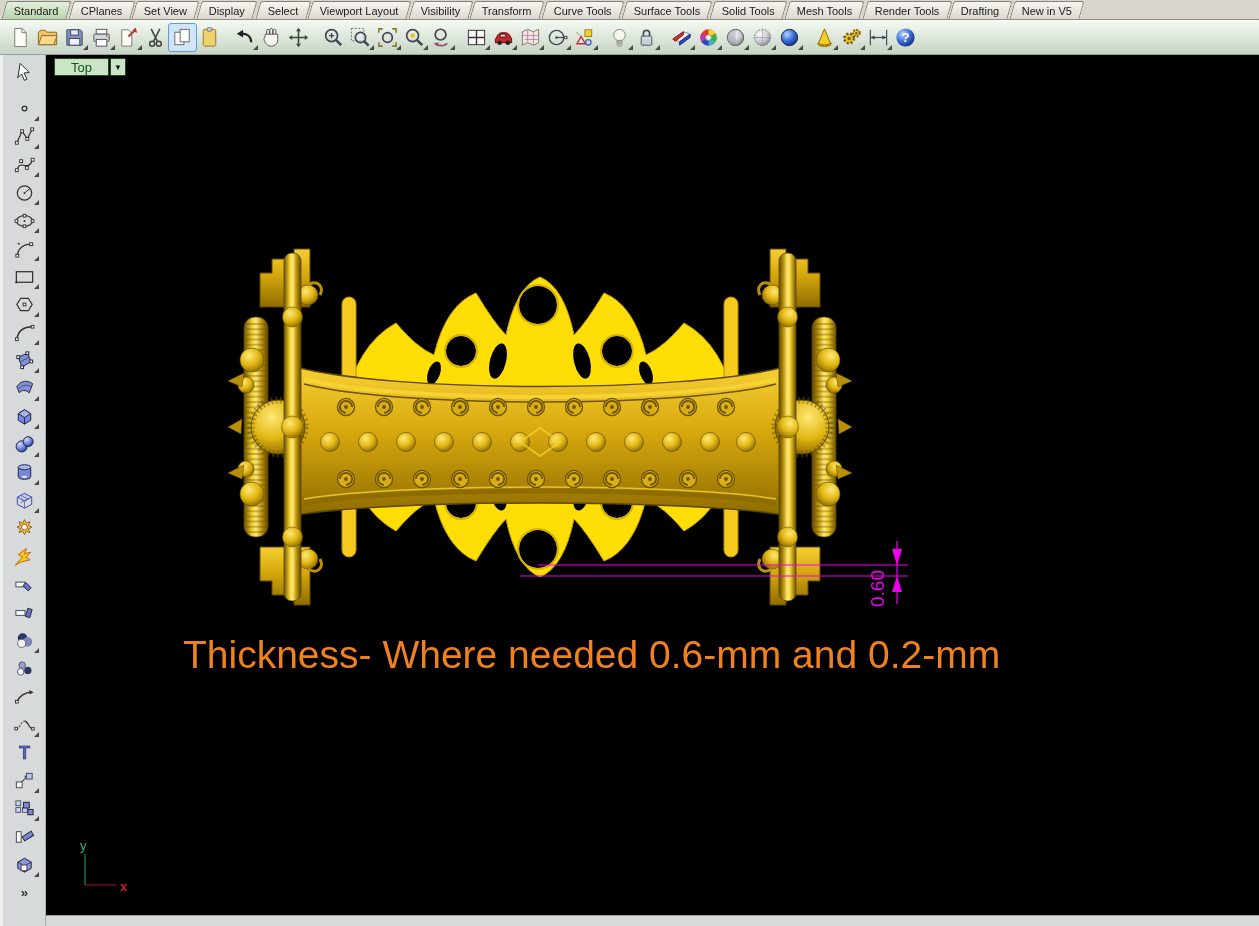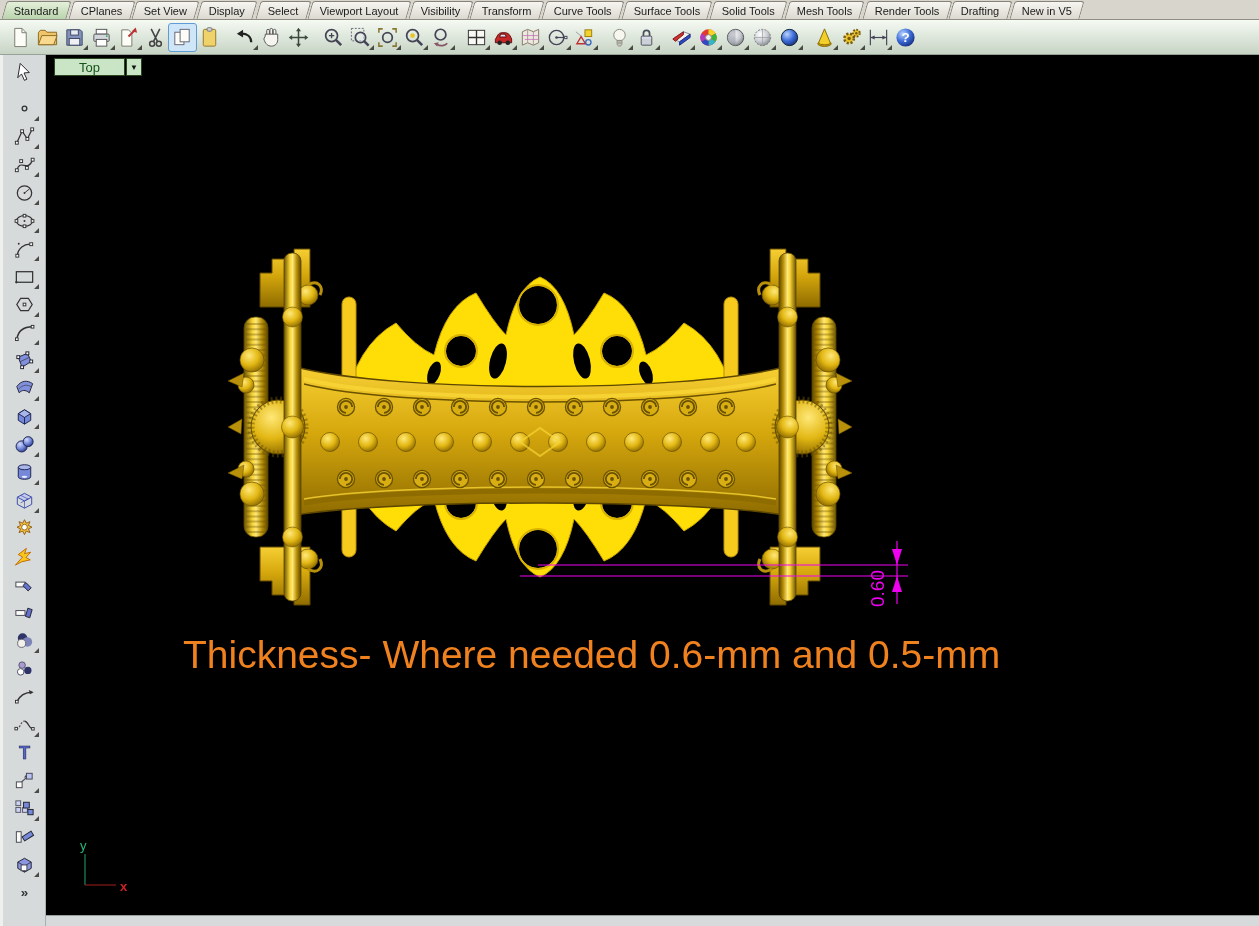--- a/index.html
+++ b/index.html
@@ -34,21 +34,21 @@
     display:flex;flex-direction:column;align-items:center;padding-top:3px}
   .licon{width:30px;height:28px;flex:0 0 28px;display:flex;align-items:center;
     justify-content:center;position:relative}
   .licon svg{width:23px;height:23px}
 
   
   #vp{position:absolute;left:46px;top:55px;width:1213px;height:860px;background:#000}
   #scene{position:absolute;left:0;top:0}
   #vp-label{position:absolute;left:8px;top:3px;display:flex;z-index:5}
   .vpl-name{background:#c9e5c5;border:1px solid #27461f;color:#15521c;font-size:13px;
-    padding:0 24px;height:18px;display:flex;align-items:center}
+    padding:0 16px;height:18px;display:flex;align-items:center}
   .vpl-dd{background:#c9e5c5;border:1px solid #27461f;border-left:1px solid #27461f;
     width:16px;height:18px;display:flex;align-items:center;justify-content:center;
     font-size:8px;color:#111;margin-left:1px}
   #annotation{position:absolute;left:137px;top:578px;font-size:39px;color:#F0811F;
     white-space:nowrap;z-index:4}
   #bottomstrip{position:absolute;left:46px;top:915px;width:1213px;height:11px;
     background:#d6dada;border-top:1px solid #989f9d}
 </style>
 </head>
 <body>
@@ -903,16 +903,16 @@
     </g>
   </svg>
 
   <div id="vp-label">
     <span class="vpl-name">Top</span>
     <span class="vpl-dd">
         <span>▼</span>
       </span>
   </div>
 
-  <div id="annotation">Thickness- Where needed 0.6-mm and 0.5-mm</div>
+  <div id="annotation">Thickness- Where needed 0.6-mm and 0.2-mm</div>
 </div>
 
 <div id="bottomstrip"></div>
 
 </body></html>

